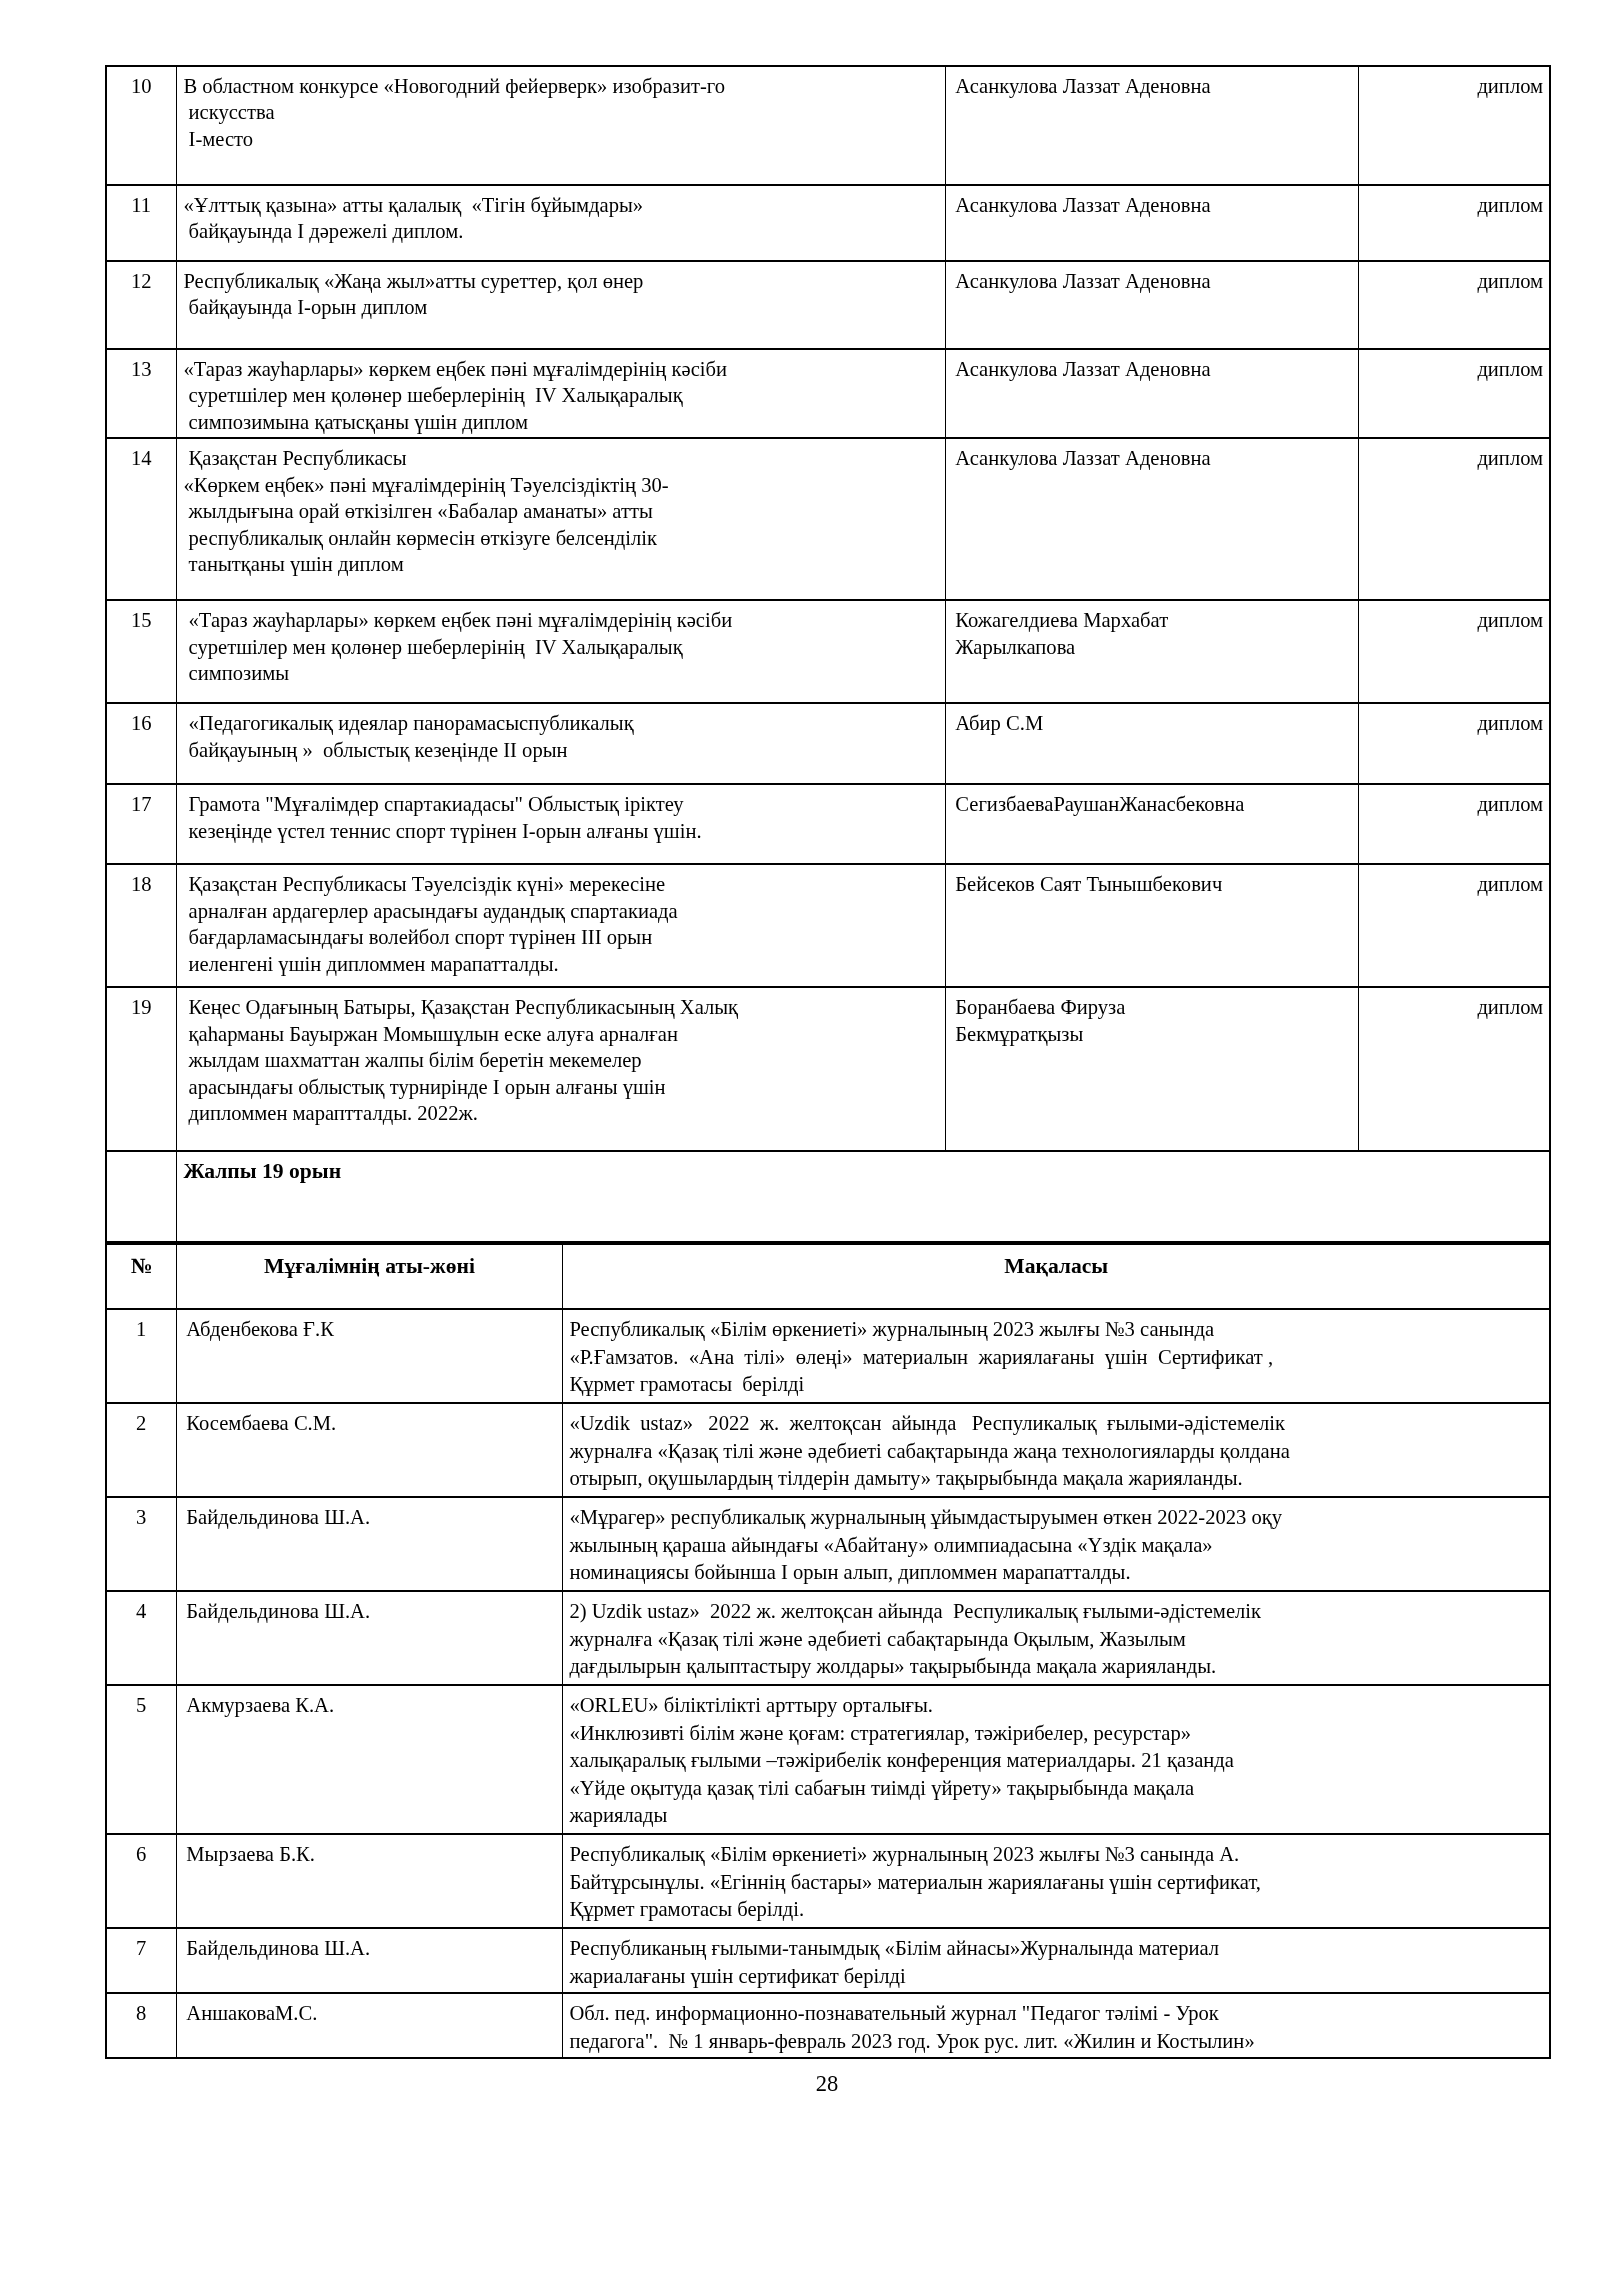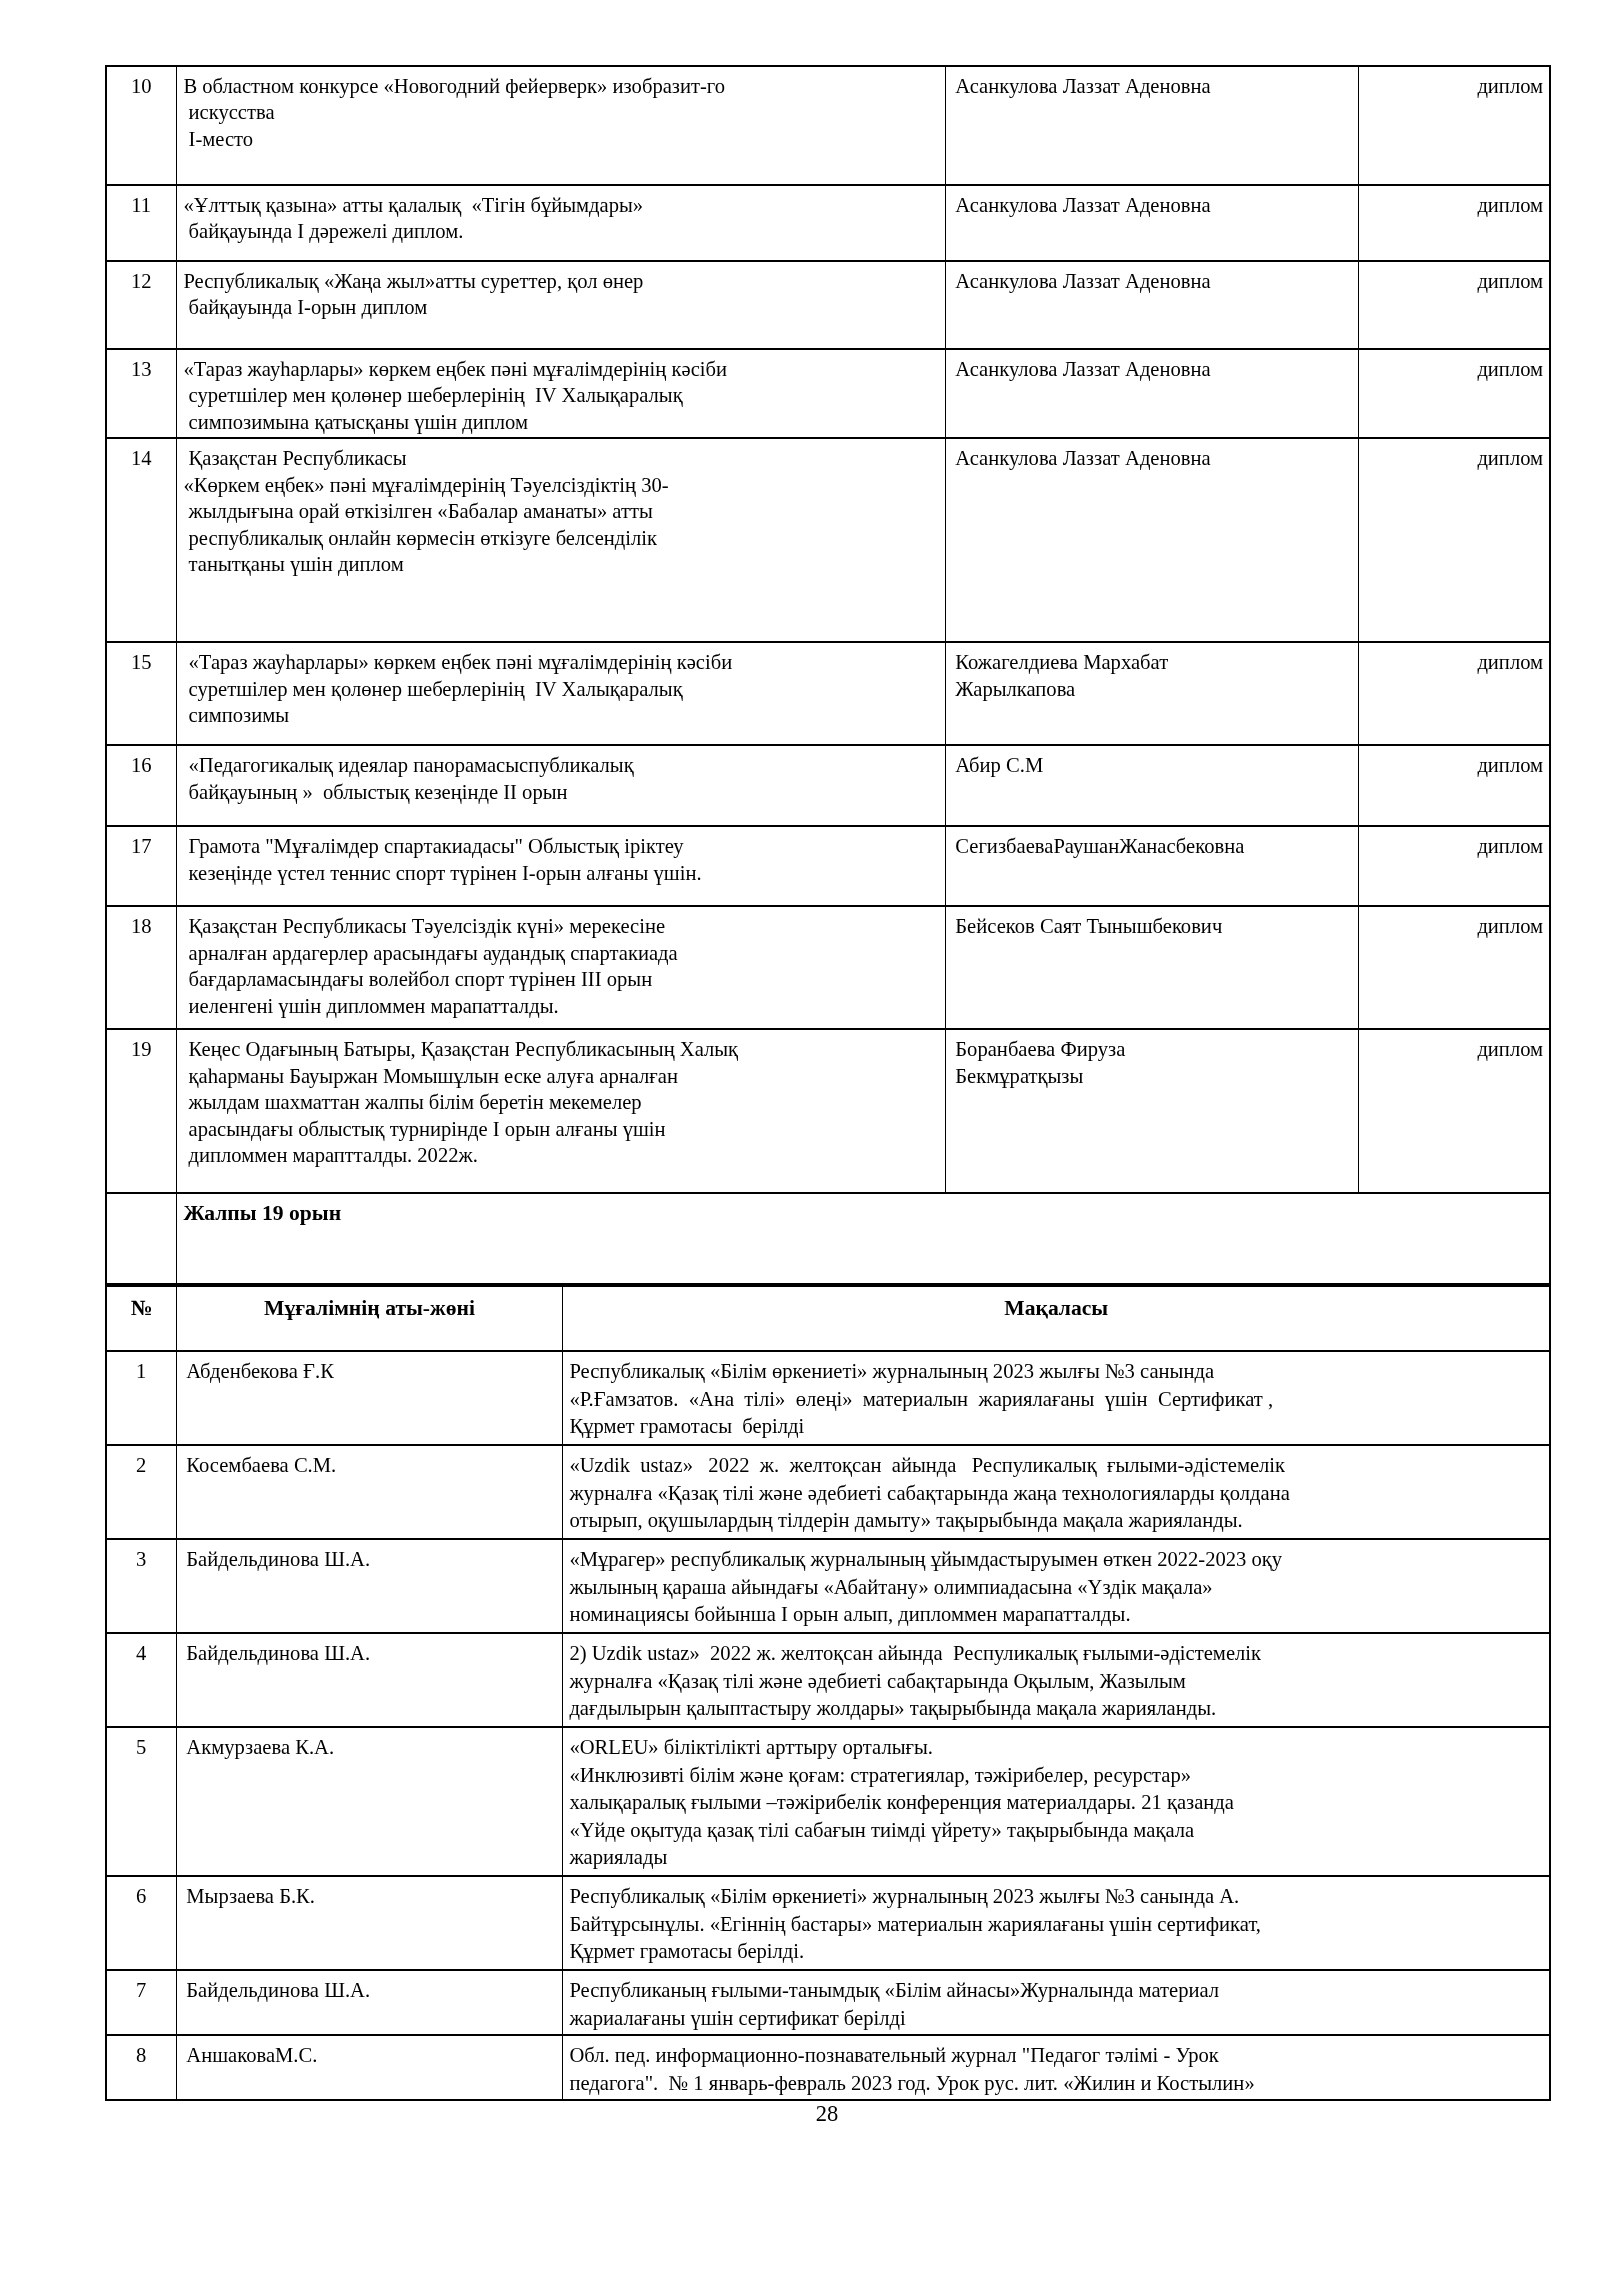--- a/index.html
+++ b/index.html
@@ -47,21 +47,21 @@
     text-align:center;
     font-weight:bold;
     font-size:26.5px;
     line-height:31px;
   }
   .heading .colon{font-weight:normal;}
   .pagenum{
     width:1444px;
     text-align:center;
     font-size:22.5px;
-    margin-top:0;
+    margin-top:12px;
   }
 </style>
 </head>
 <body>
 
 <div class="page">
   <div class="content">
 
     <table class="t1">
       <colgroup>
@@ -94,21 +94,21 @@
         <td class="award">диплом</td>
       </tr>
       <tr style="height:88px">
         <td class="num">13</td>
         <td>«Тараз жауһарлары» көркем еңбек пәні мұғалімдерінің кәсіби
  суретшілер мен қолөнер шеберлерінің  IV Халықаралық
  симпозимына қатысқаны үшін диплом</td>
         <td class="name">Асанкулова Лаззат Аденовна</td>
         <td class="award">диплом</td>
       </tr>
-      <tr style="height:204px">
+      <tr style="height:162px">
         <td class="num">14</td>
         <td> Қазақстан Республикасы
 «Көркем еңбек» пәні мұғалімдерінің Тәуелсіздіктің 30-
  жылдығына орай өткізілген «Бабалар аманаты» атты
  республикалық онлайн көрмесін өткізуге белсенділік
  танытқаны үшін диплом</td>
         <td class="name">Асанкулова Лаззат Аденовна</td>
         <td class="award">диплом</td>
       </tr>
       <tr style="height:103px">

